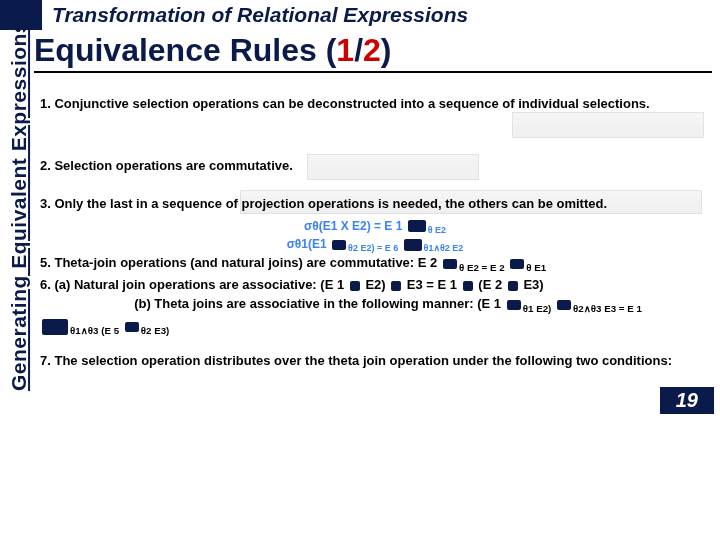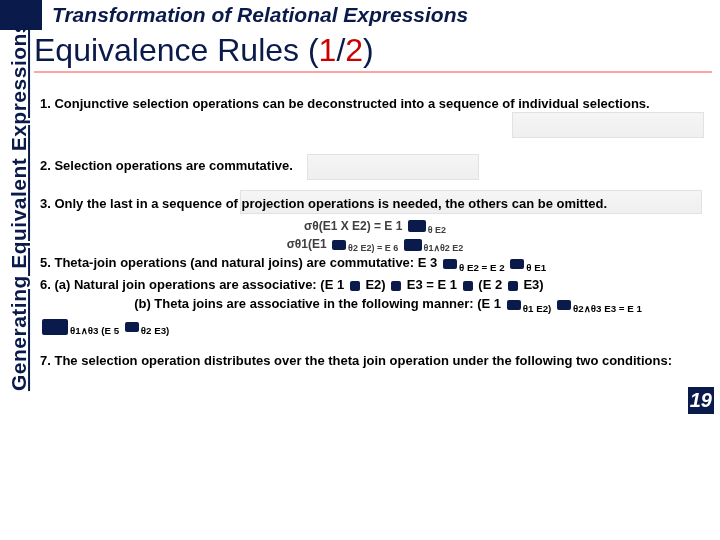--- a/index.html
+++ b/index.html
@@ -36,23 +36,23 @@
     font-size: 21px;
     color: #0a1a4a;
     white-space: nowrap;
     padding-left: 10px;
   }
   
   .title {
     position: absolute;
     left: 34px; right: 8px; top: 32px;
     font-size: 32px;
-    font-weight: 400;
-    color: #0a1a4a;
-    border-bottom: 2px solid #fca5a5;
+    font-weight: 700;
+    color: #0a1a4a;
+    border-bottom: 2px solid #000000;
     line-height: 1.15;
     padding-bottom: 2px;
   }
   .title .red { color: #cc0000; }
   
   .sidebar {
     position: absolute;
     left: 2px;
     top: 82px;
     bottom: 90px;
@@ -88,21 +88,21 @@
   }
   .item.tight { margin-top: 1px; margin-bottom: 3px; }
   .indent { margin-left: 26px; text-align: center; }
   .formula-row {
     text-align: center;
     font-weight: 700;
     color: #0a1a4a;
     font-size: 12px;
     margin: 2px 0;
   }
-  .sym { color: #404040; font-weight: 700; }
+  .sym { color: #3b82f6; font-weight: 700; }
   .blot {
     display: inline-block;
     vertical-align: middle;
     background: #0a1a4a;
     width: 18px; height: 12px;
     border-radius: 2px;
     margin: 0 2px;
   }
   .blot.sm { width:14px; height:10px; }
   .blot.xs { width:10px; height:10px; }
@@ -124,21 +124,21 @@
   .mg2 { width:170px; height:24px; }
   .mg3 { width:460px; height:22px; }
   .page-num {
     position: absolute;
     right: 6px; bottom: 6px;
     background: #0a1a4a;
     color: #fff;
     font-weight: 700;
     font-style: italic;
     font-size: 20px;
-    padding: 2px 2px;
+    padding: 2px 16px;
   }
 </style>
 </head>
 <body>
 
 <div class="slide">
 
   <div class="corner"></div>
 
   <div class="header">Transformation of Relational Expressions</div>
@@ -177,21 +177,21 @@
       <span class="sym">σθ(E1 X E2) =  E 1</span>
       <span class="blot"></span><span class="sub sym">θ E2</span>
     </div>
     <div class="formula-row">
       <span class="sym">σθ1(E1</span>
       <span class="blot sm"></span><span class="sub sym">θ2 E2) =  E 6</span>
       <span class="blot"></span><span class="sub sym">θ1∧θ2 E2</span>
     </div>
 
     <div class="item tight">
-      <span>5. Theta-join operations (and natural joins) are commutative: E 3</span>
+      <span>5. Theta-join operations (and natural joins) are commutative: E 2</span>
       <span class="blot sm"></span><span class="sub">θ E2 = E 2</span>
       <span class="blot sm"></span><span class="sub">θ E1</span>
     </div>
 
     <div class="item tight">
       <span>6. (a) Natural join operations are associative:      (E 1</span>
       <span class="blot xs"></span><span> E2)</span>
       <span class="blot xs"></span><span> E3 = E 1</span>
       <span class="blot xs"></span><span> (E 2</span>
       <span class="blot xs"></span><span> E3)</span>

